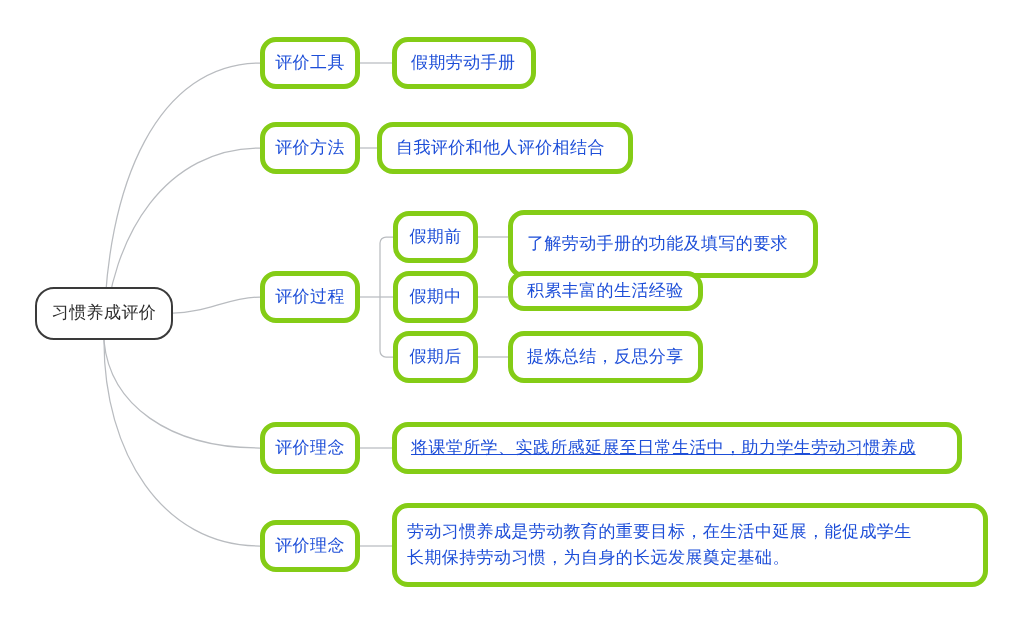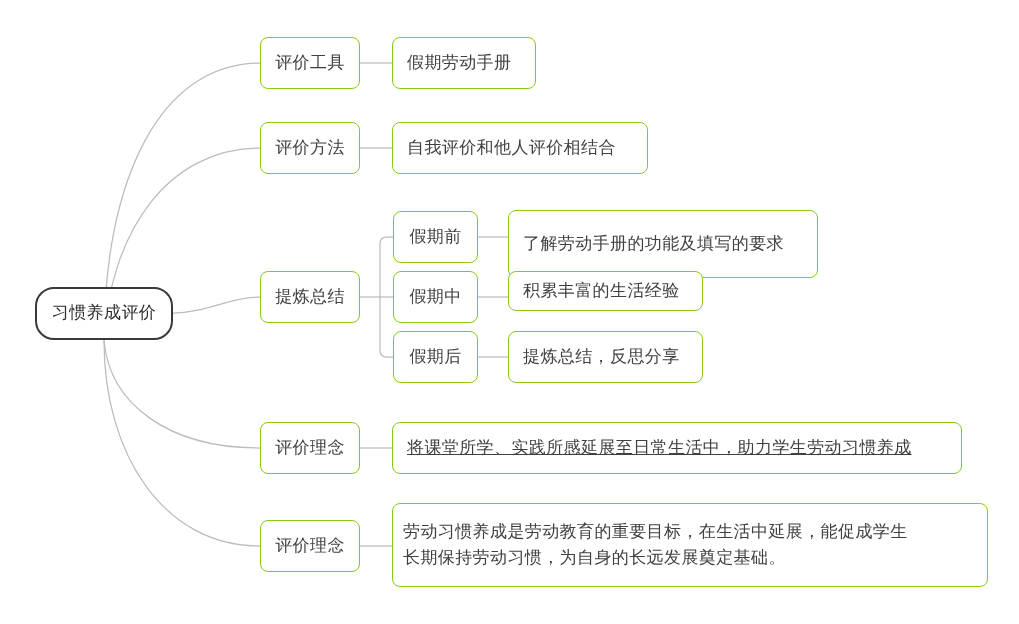--- a/index.html
+++ b/index.html
@@ -21,23 +21,23 @@
     left: 0;
     top: 0;
     width: 1019px;
     height: 624px;
     pointer-events: none;
   }
   .node {
     position: absolute;
     box-sizing: border-box;
     background: #ffffff;
-    border: 1px solid #84cc16;
-    border-radius: 8px;
-    color: #404040;
+    border: 5px solid #84cc16;
+    border-radius: 16px;
+    color: #1d4ed8;
     display: flex;
     align-items: center;
     padding: 0 14px;
     font-size: 17px;
     line-height: 1.55;
     letter-spacing: 0.4px;
     white-space: pre-line;
   }
   .node.root {
     border: 2px solid #3a3a3a;
@@ -84,23 +84,23 @@
       <path d="M478,357 L508,357"></path>
     </g>
   </svg>
 
   <div class="node root" style="left:35px; top:287px; width:138px; height:53px;">习惯养成评价</div>
 
   <div class="node branch" style="left:260px; top:37px; width:100px; height:52px;">评价工具</div>
   <div class="node" style="left:392px; top:37px; width:144px; height:52px;">假期劳动手册</div>
 
   <div class="node branch" style="left:260px; top:122px; width:100px; height:52px;">评价方法</div>
-  <div class="node" style="left:392px; top:122px; width:256px; height:52px;">自我评价和他人评价相结合</div>
+  <div class="node" style="left:377px; top:122px; width:256px; height:52px;">自我评价和他人评价相结合</div>
 
-  <div class="node branch" style="left:260px; top:271px; width:100px; height:52px;">提炼总结</div>
+  <div class="node branch" style="left:260px; top:271px; width:100px; height:52px;">评价过程</div>
 
   <div class="node branch" style="left:393px; top:211px; width:85px; height:52px;">假期前</div>
   <div class="node" style="left:508px; top:210px; width:310px; height:68px;">了解劳动手册的功能及填写的要求</div>
 
   <div class="node branch" style="left:393px; top:271px; width:85px; height:52px;">假期中</div>
   <div class="node" style="left:508px; top:271px; width:195px; height:40px;">积累丰富的生活经验</div>
 
   <div class="node branch" style="left:393px; top:331px; width:85px; height:52px;">假期后</div>
   <div class="node" style="left:508px; top:331px; width:195px; height:52px;">提炼总结，反思分享</div>
 

